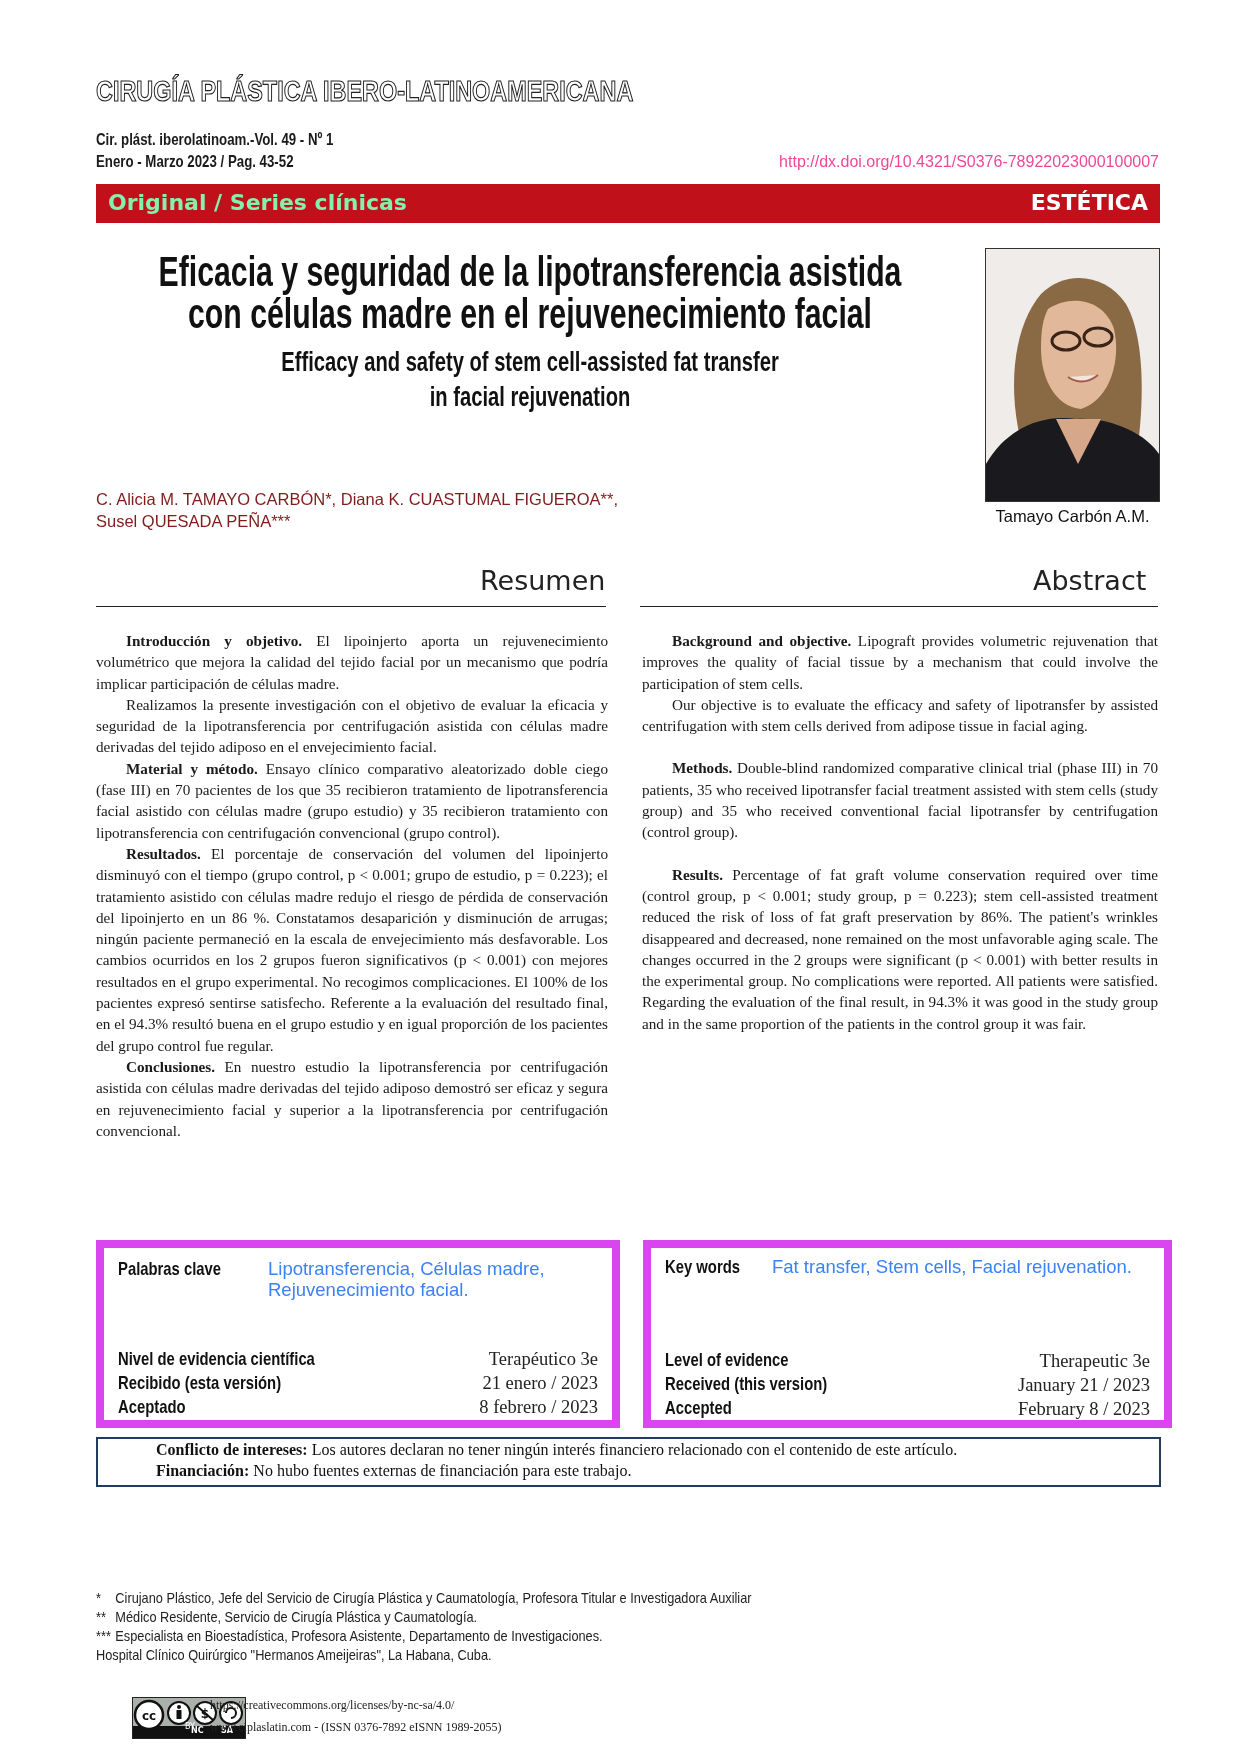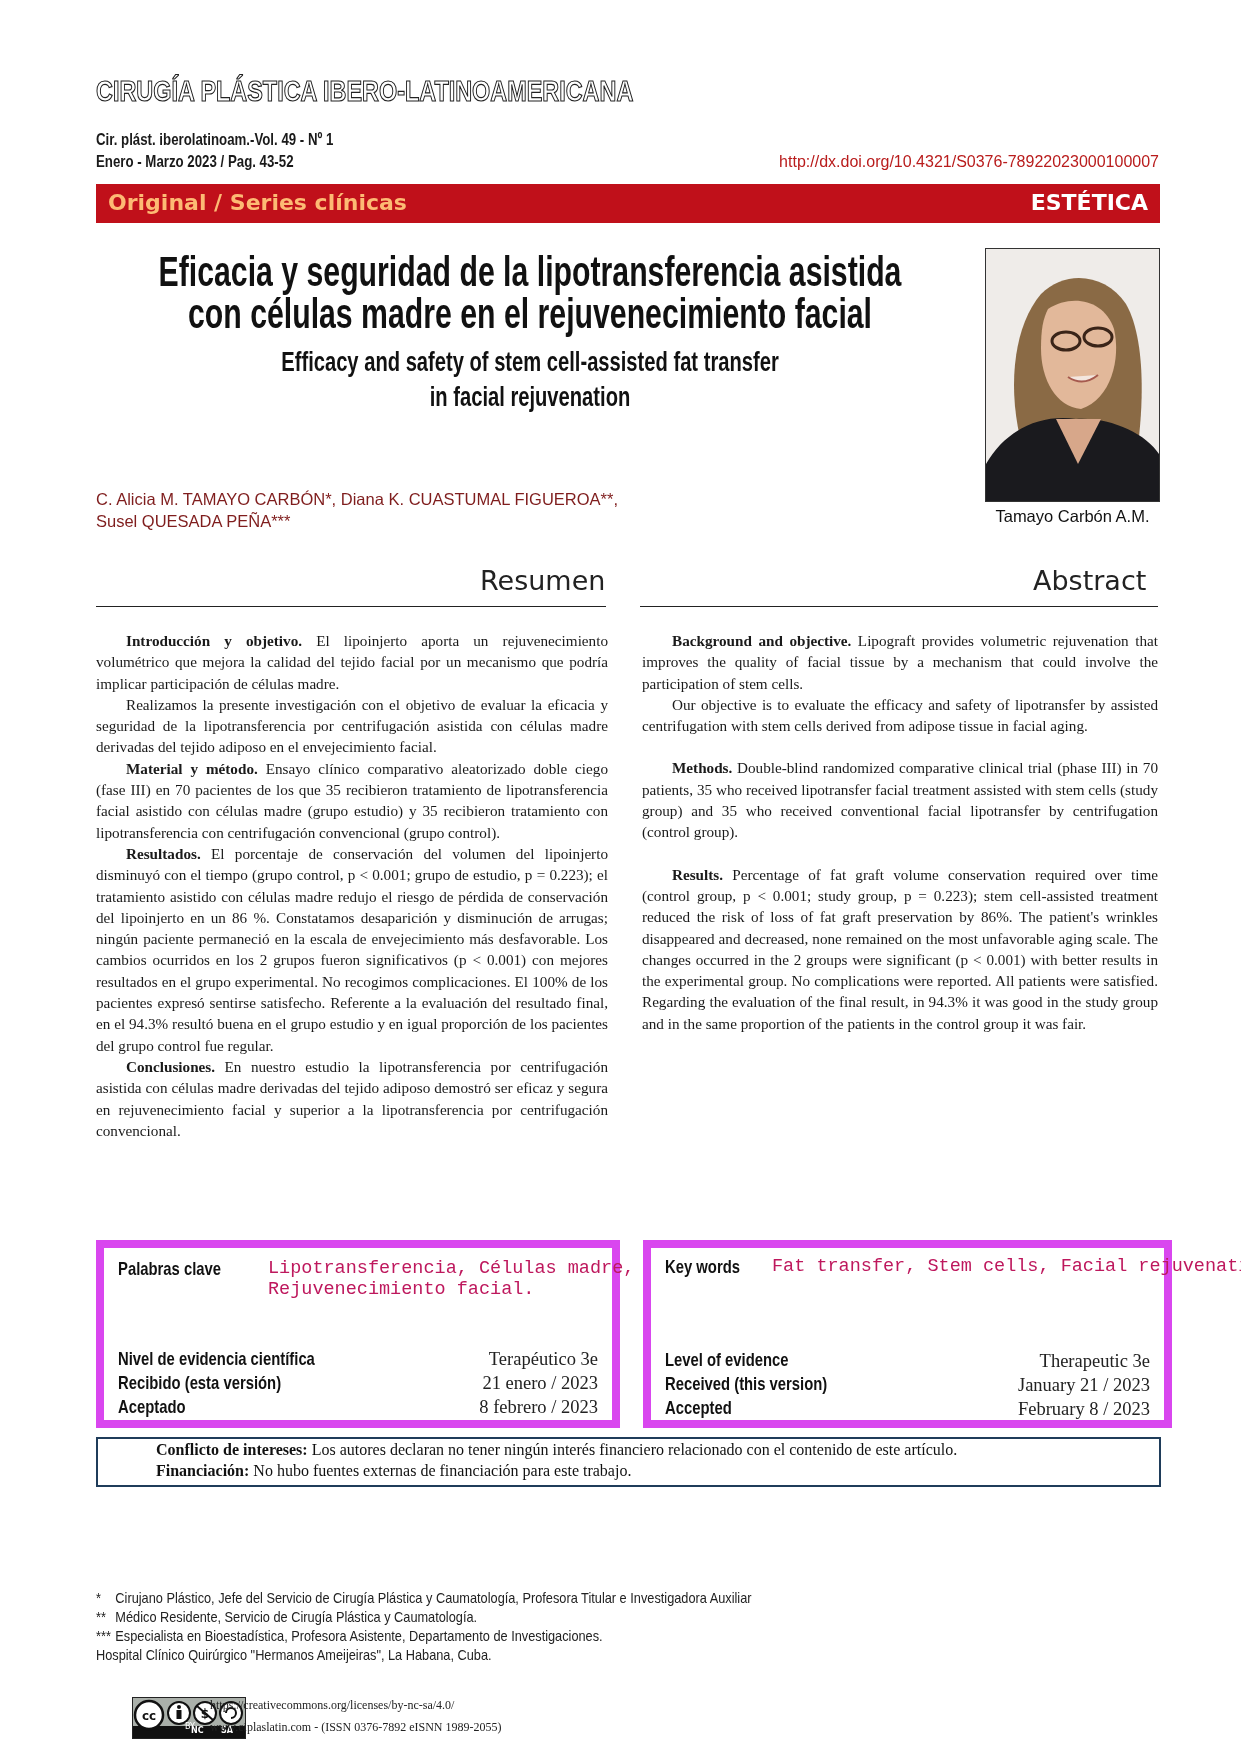--- a/index.html
+++ b/index.html
@@ -1,38 +1,38 @@
 <!DOCTYPE html>
 <html><head>
 <meta charset="utf-8">
 <style>
   html, body { margin:0; padding:0; background:#ffffff; }
   body { width:1241px; height:1754px; position:relative; overflow:hidden; color:#111; }
   .abs { position:absolute; }
   #journal-name { left:96px; top:74px; font-family:"Liberation Sans",sans-serif; font-weight:bold; font-size:30px; letter-spacing:0px; color:#fff; -webkit-text-stroke:1.2px #222; transform:scaleX(0.78); transform-origin:left top; white-space:nowrap; }
   #cite1, #cite2 { left:96px; font-family:"Liberation Sans",sans-serif; font-weight:bold; font-size:17px; transform:scaleX(0.78); transform-origin:left top; white-space:nowrap; color:#1a1a1a; }
   #cite1 { top:130px; } #cite2 { top:152px; }
-  #doi { right:82px; top:153px; font-family:"Liberation Sans",sans-serif; font-size:16px; color:#b91c1c; white-space:nowrap; }
+  #doi { right:82px; top:153px; font-family:"Liberation Sans",sans-serif; font-size:16px; color:#ec4899; white-space:nowrap; }
   #section-bar { left:96px; top:184px; width:1064px; height:39px; background:#c0101a; }
-  #section-left { left:12px; top:6px; font-family:"DejaVu Sans",sans-serif; font-weight:bold; font-size:22px; color:#fdba74; white-space:nowrap; }
+  #section-left { left:12px; top:6px; font-family:"DejaVu Sans",sans-serif; font-weight:bold; font-size:22px; color:#86efac; white-space:nowrap; }
   #section-right { right:12px; top:6px; font-family:"DejaVu Sans",sans-serif; font-weight:bold; font-size:22px; color:#fff; white-space:nowrap; }
   .title-es { font-family:"Liberation Sans",sans-serif; font-weight:bold; font-size:42px; line-height:44px; color:#111; white-space:nowrap; transform:scaleX(0.72); transform-origin:center top; text-align:center; left:0; width:1060px; }
   .title-en { font-family:"Liberation Sans",sans-serif; font-weight:bold; font-size:28px; line-height:34px; color:#111; white-space:nowrap; transform:scaleX(0.72); transform-origin:center top; text-align:center; left:0; width:1060px; }
   #authors { left:96px; top:488px; font-family:"Liberation Sans",sans-serif; font-size:16.5px; line-height:22px; color:#7f1d1d; }
   #photo { left:985px; top:248px; width:173px; height:252px; background:#ece9e6; border:1px solid #333; overflow:hidden; }
   #photo-caption { left:985px; top:507px; width:175px; text-align:center; font-family:"Liberation Sans",sans-serif; font-size:16.5px; color:#111; }
   .heading { font-family:"DejaVu Sans",sans-serif; font-size:27px; color:#222; }
   .rule { height:1px; background:#222; }
   .abstract { font-family:"Liberation Serif",serif; font-size:15.2px; line-height:21.3px; text-align:justify; color:#1a1a1a; }
   .abstract p { margin:0; text-indent:30px; }
   .abstract p.gap { margin-top:21px; }
   .abstract b { font-weight:bold; }
   .kbox { border:8px solid #d946ef; background:#fff; }
   .klabel { font-family:"Liberation Sans",sans-serif; font-weight:bold; font-size:19px; transform:scaleX(0.78); transform-origin:left top; white-space:nowrap; color:#111; }
-  .kval { font-family:Liberation Mono, monospace; font-size:18.5px; color:#be185d; white-space:nowrap; }
+  .kval { font-family:Liberation Sans, sans-serif; font-size:18.5px; color:#3b82f6; white-space:nowrap; }
   .kvalr { font-family:"Liberation Serif",serif; font-size:18.5px; color:#222; white-space:nowrap; text-align:right; }
   #conflict-box { left:96px; top:1437px; width:1061px; height:46px; border:2px solid #1f3c5a; }
   .cline { font-family:"Liberation Serif",serif; font-size:16px; white-space:nowrap; color:#111; }
   .foot { font-family:"Liberation Sans",sans-serif; font-size:14.5px; color:#222; white-space:nowrap; transform:scaleX(0.88); transform-origin:left top; }
   .foot .mark { display:inline-block; width:22px; }
   #cc-badge { left:92px; top:1697px; width:112px; height:40px; background:#aab0aa; border:1px solid #222;margin-left:40px; }
   .lic { font-family:"Liberation Serif",serif; font-size:12px; color:#222; white-space:nowrap; }
 </style>
 </head>
 <body>

